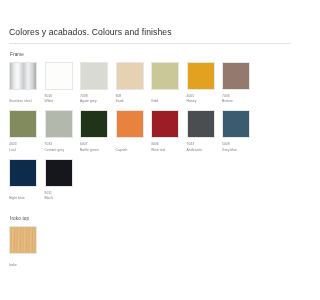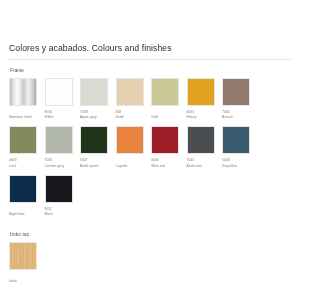--- a/index.html
+++ b/index.html
@@ -11,21 +11,21 @@
     height: 300px;
     background: #ffffff;
     font-family: "Liberation Sans", sans-serif;
     color: #3c3c3c;
     overflow: hidden;
   }
   .page {
     width: 300px;
     height: 284px;
     box-sizing: border-box;
-    padding: 42px 9px 0 9px;
+    padding: 26px 9px 0 9px;
     position: relative;
   }
   .page-title {
     font-size: 8.6px;
     font-weight: 400;
     color: #2b2b2b;
     letter-spacing: 0.1px;
     line-height: 12px;
     margin: 0 0 5px 0;
     white-space: nowrap;

